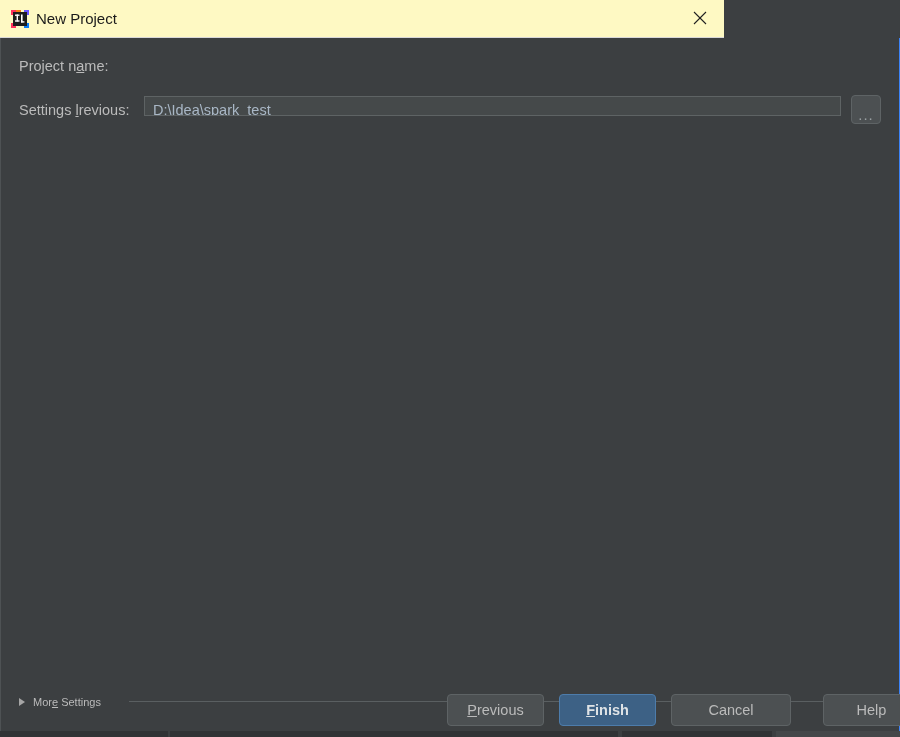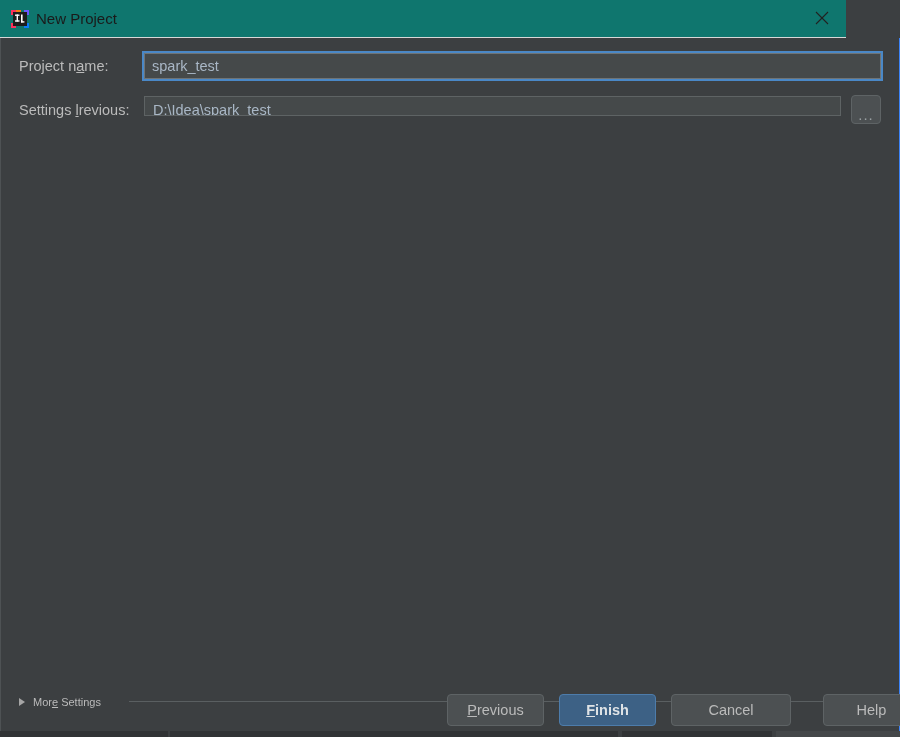--- a/index.html
+++ b/index.html
@@ -38,23 +38,23 @@
   .behind-seg.a { left: 0px;   width: 168px; }
   .behind-seg.b { left: 170px; width: 448px; }
   .behind-seg.c { left: 622px; width: 150px; }
   .behind-seg.d { left: 776px; width: 124px; background:#444749; }
 
   
   .titlebar {
     position: absolute;
     left: 0;
     top: 0;
-    width: 846px;
+    width: 724px;
     height: 38px;
-    background: #0f766e;
+    background: #fef9c3;
     box-sizing: border-box;
     border-bottom: 1px solid #d8d8d8;
   }
   .title-icon {
     position: absolute;
     left: 11px;
     top: 10px;
     width: 18px;
     height: 18px;
   }
@@ -229,21 +229,20 @@
         <line x1="1" y1="1" x2="13" y2="13" stroke="#222222" stroke-width="1.1"></line>
         <line x1="13" y1="1" x2="1" y2="13" stroke="#222222" stroke-width="1.1"></line>
       </svg>
     </div>
   </div>
 
   <div class="dialog-body">
 
     <div class="form-label" style="left:18px; top:20px;"><span>Project n</span><u>a</u><span>me:</span></div>
 
-    <div class="text-field focused" style="left:141px; top:13px; width:741px; height:30px;" placeholder="">spark_test</div>
 
     <div class="form-label" style="left:18px; top:64px;"><span>Settings </span><u>l</u><span>revious:</span></div>
 
     <div class="text-field" style="left:143px; top:58px; width:697px; height:20px;" placeholder="">D:\Idea\spark_test</div>
 
     <div class="browse-btn" style="left:850px; top:57px; width:30px; height:29px;">
       <span class="dots">...</span>
     </div>
 
     <div class="more-settings">

